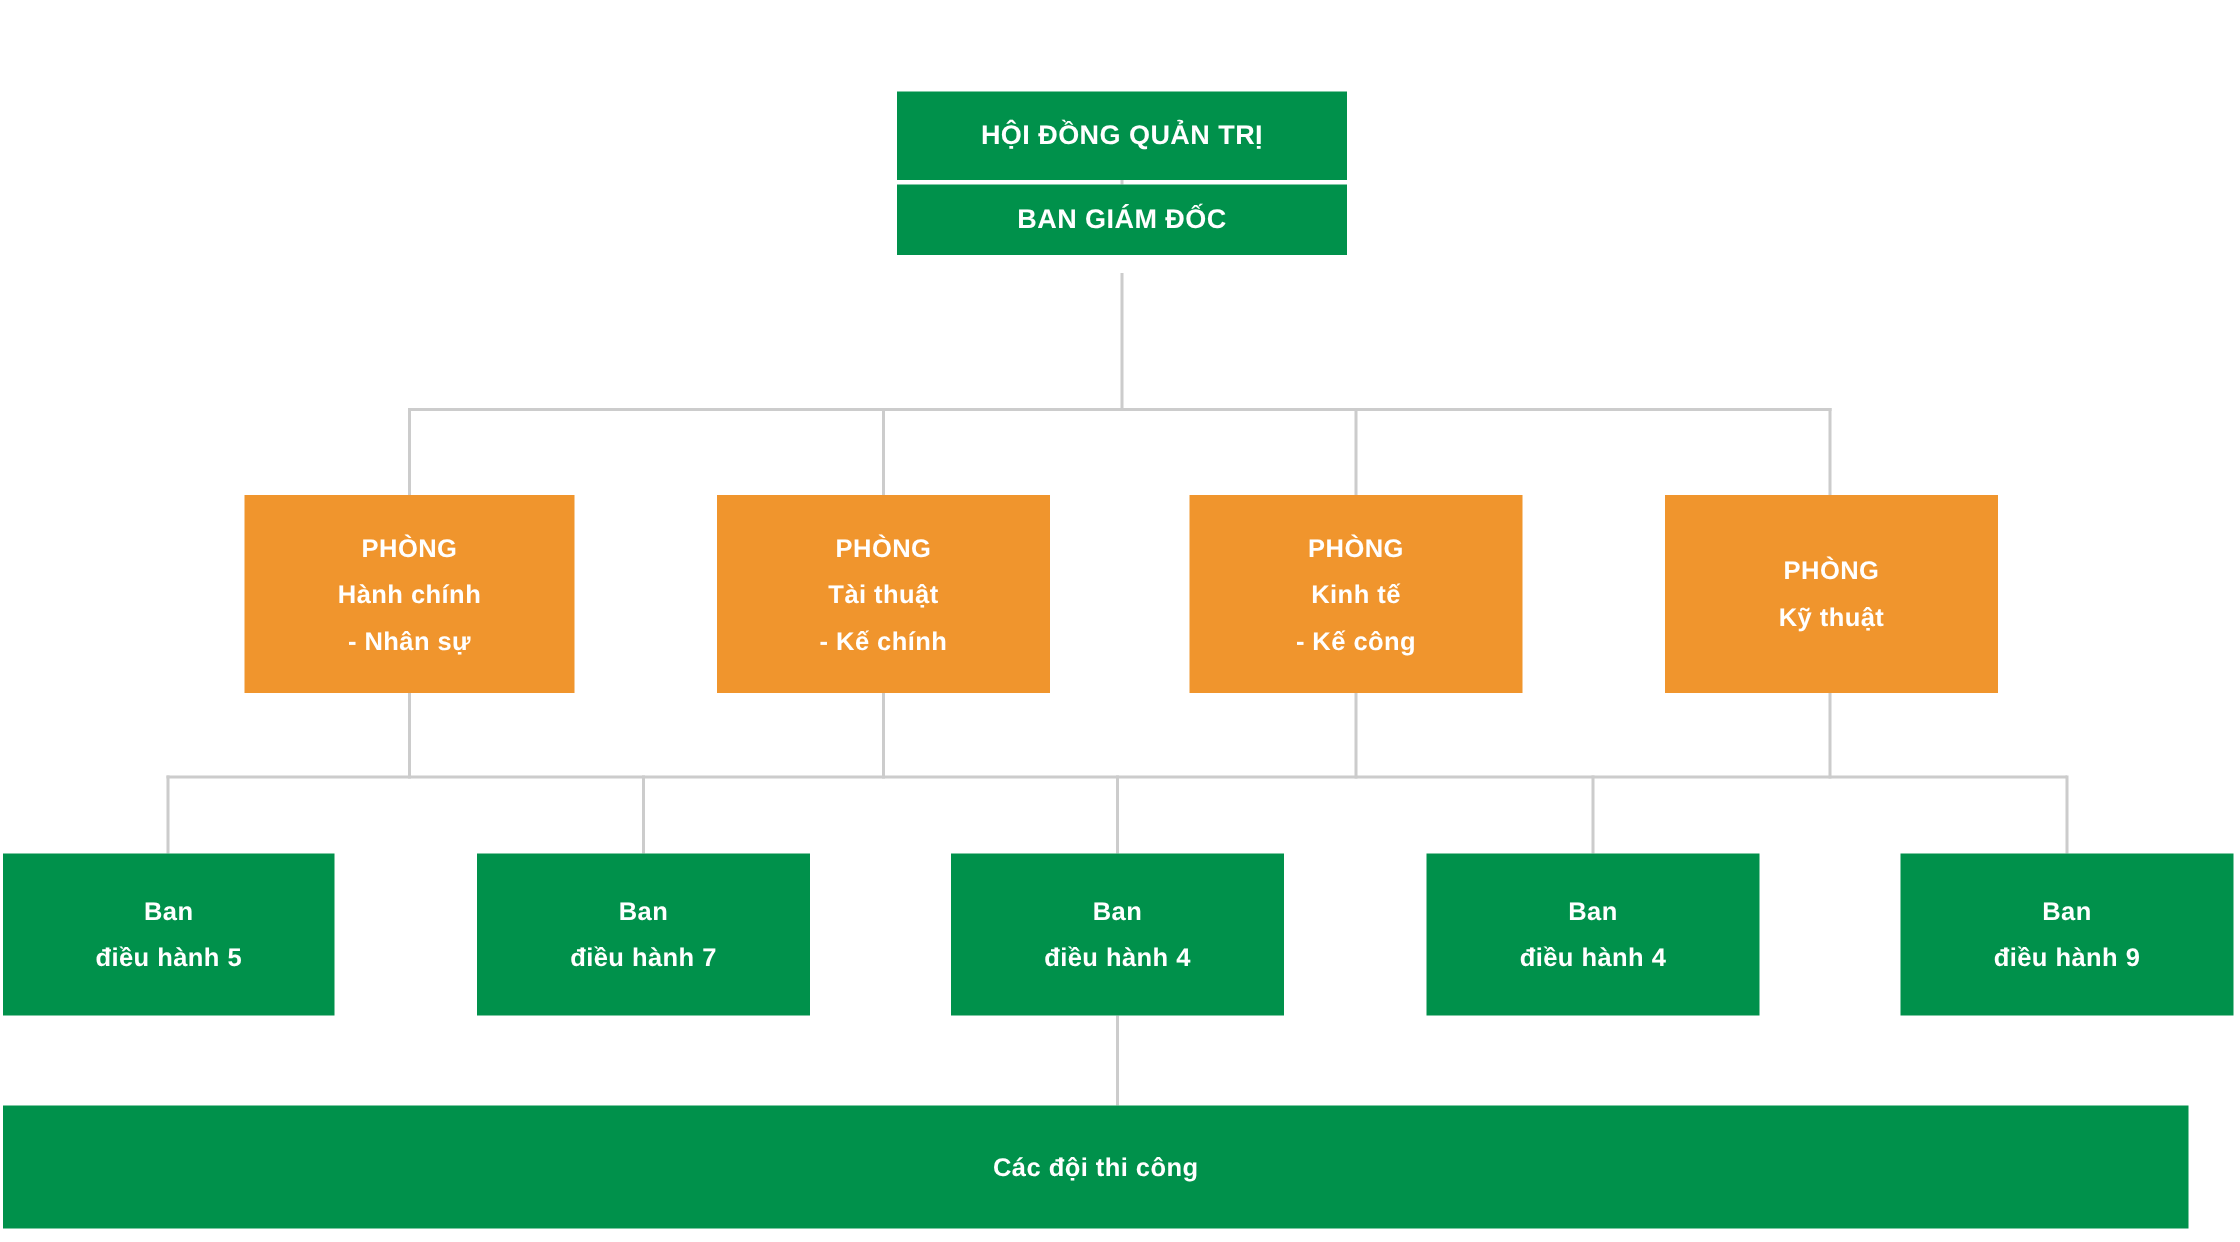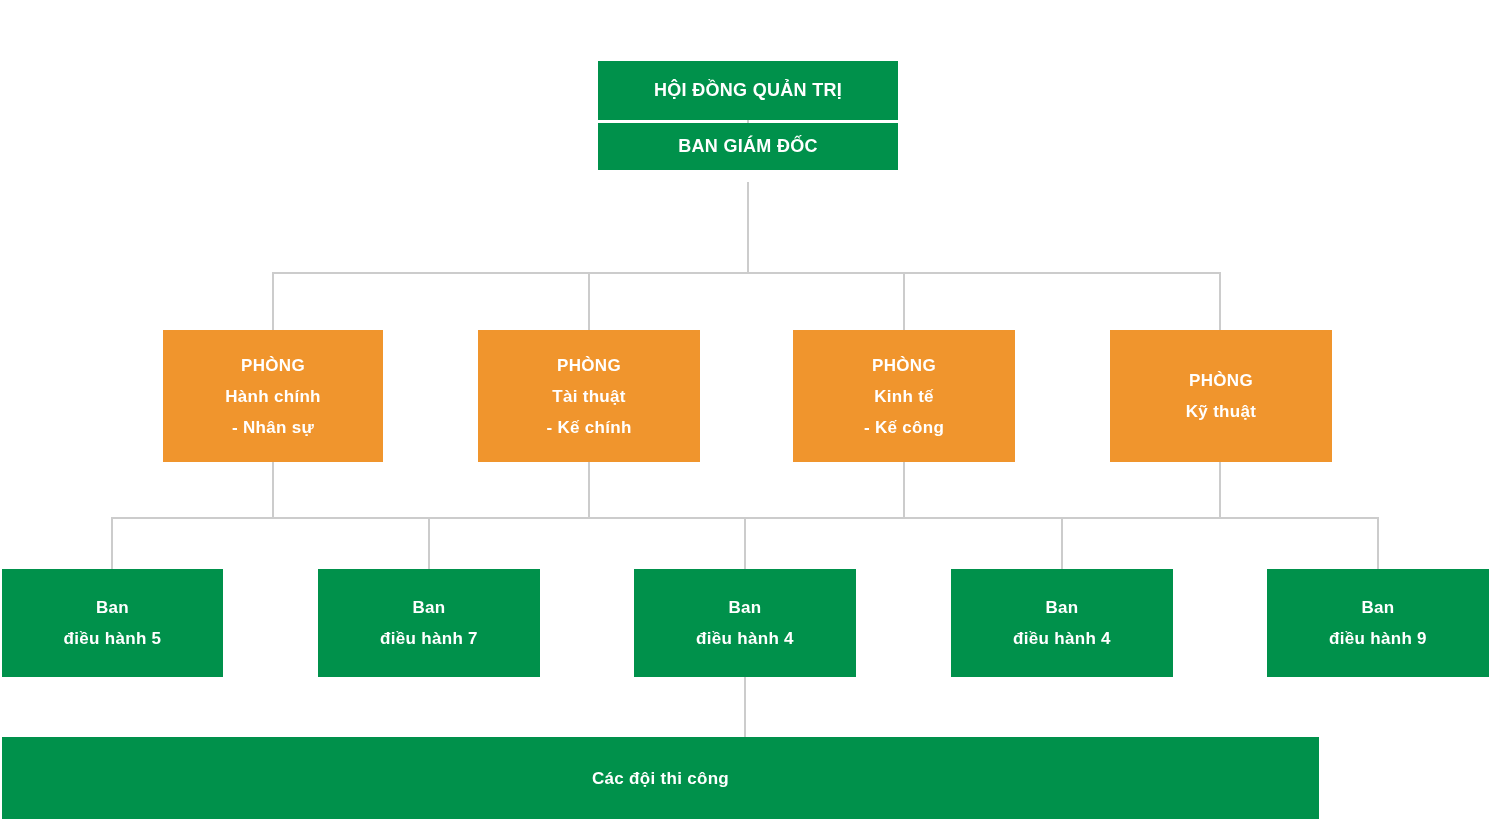--- a/index.html
+++ b/index.html
@@ -105,17 +105,17 @@
   </div>
   <div class="node green" style="left:951px; top:569px; width:222px; height:108px;">
     <span class="nline">Ban</span>
     <span class="nline">điều hành 4</span>
   </div>
   <div class="node green" style="left:1267px; top:569px; width:222px; height:108px;">
     <span class="nline">Ban</span>
     <span class="nline">điều hành 9</span>
   </div>
 
-  <div class="node green" style="left:2px; top:737px; width:1317px; height:82px;">
+  <div class="node green" style="left:2px; top:737px; width:1457px; height:82px;">
     <span class="nline">Các đội thi công</span>
   </div>
 
 </div>
 
 </body></html>

